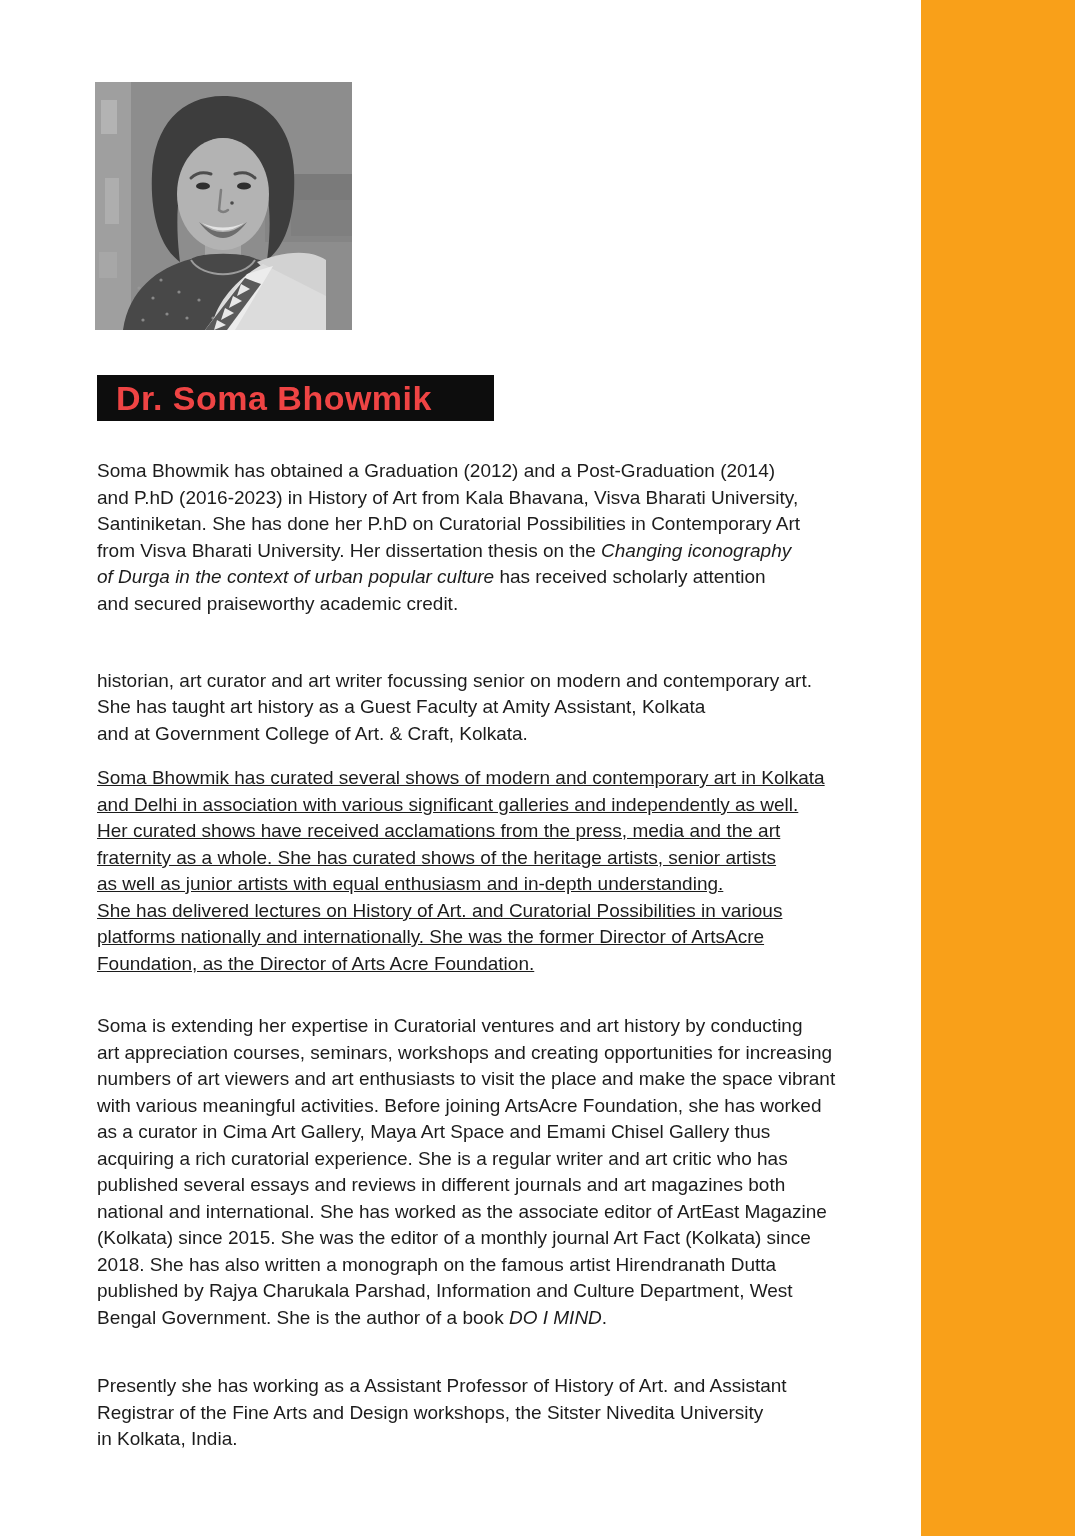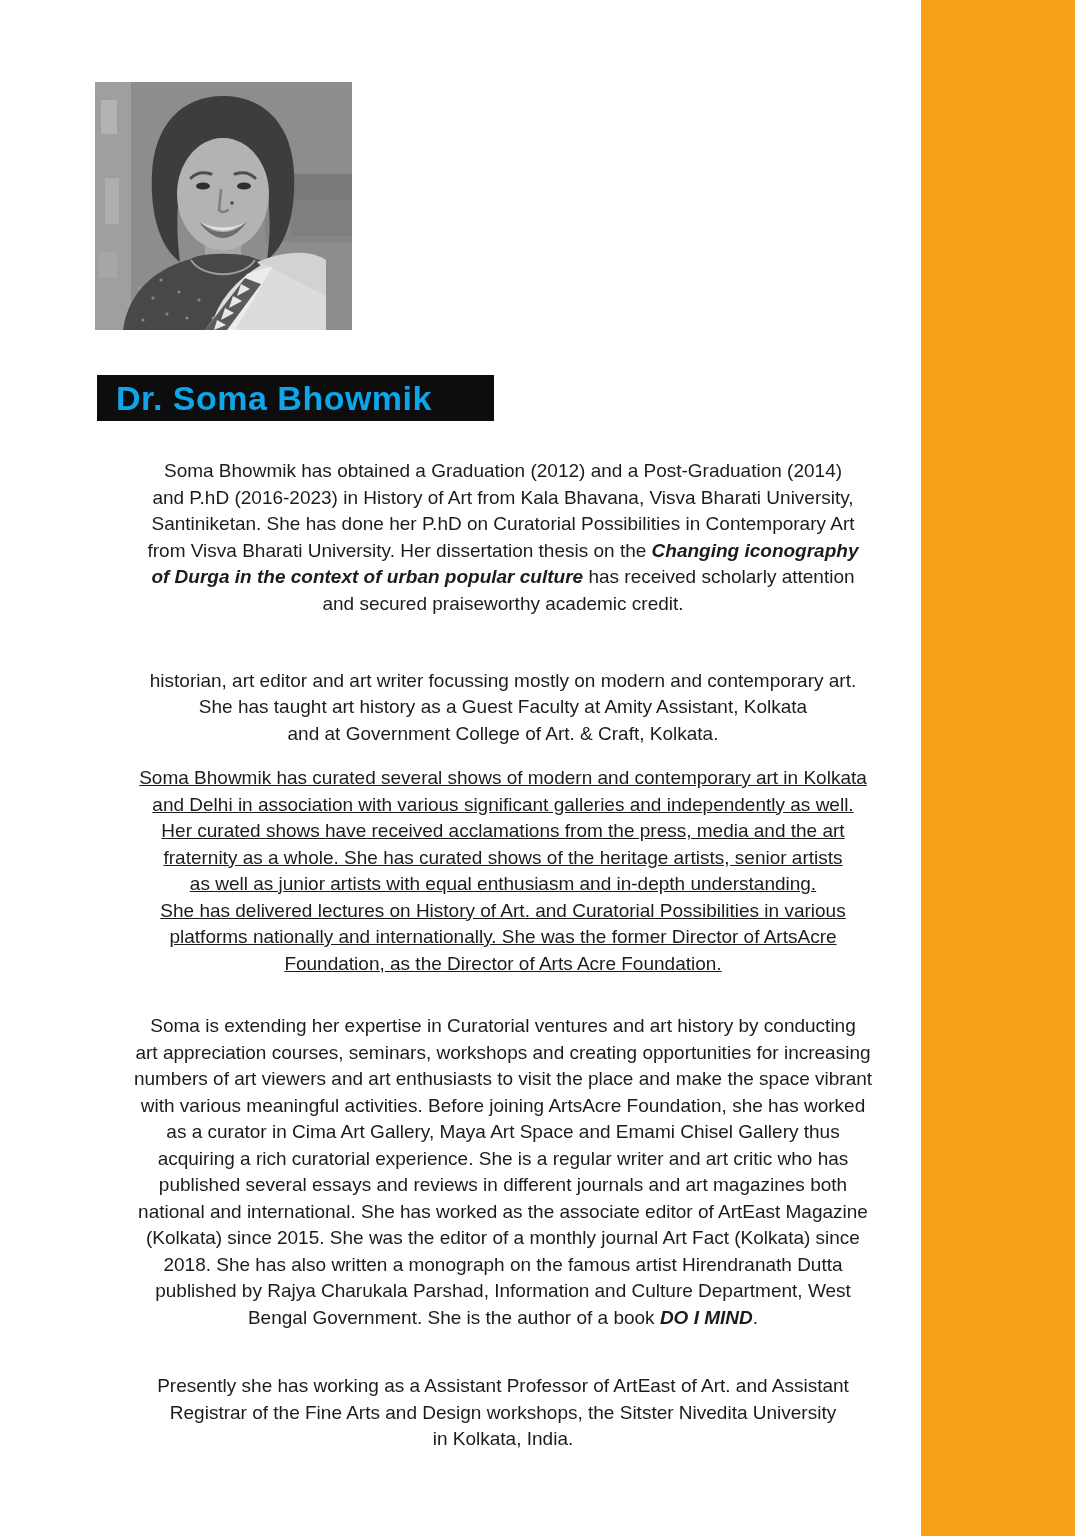--- a/index.html
+++ b/index.html
@@ -27,39 +27,39 @@
     position: absolute;
     left: 97px; top: 375px;
     width: 397px; height: 46px;
     background: #0d0d0d;
     display: flex;
     align-items: center;
     box-sizing: border-box;
     padding-left: 19px;
   }
   .page-title {
-    color: #0ea5e9;
+    color: #ef4444;
     font-size: 34px;
     font-weight: bold;
     letter-spacing: 0.5px;
     white-space: nowrap;
   }
   .bio {
     position: absolute;
     left: 97px; top: 458px;
     width: 800px;
     color: #1c1c1c;
     font-size: 19px;
     line-height: 26.5px;
   }
-  .bio p.para { margin: 0 0 24px 12px; white-space: nowrap; text-align: center; }
+  .bio p.para { margin: 0 0 24px 0; white-space: nowrap; }
   .bio p.para:nth-child(2) { margin-bottom: 18px; }
   .bio p.para:nth-child(3) { margin-bottom: 36px; text-decoration: underline; }
   .bio p.para:nth-child(4) { margin-bottom: 42px; }
-  .bio .it { font-style: italic; font-weight: bold; }
+  .bio .it { font-style: italic; }
 </style>
 </head>
 <body>
 
 <div class="page">
 
   <div class="accent-stripe" style="background: rgb(249, 160, 25);"></div>
 
   <div class="photo">
     <svg width="257" height="248" viewBox="0 0 257 248" xmlns="http://www.w3.org/2000/svg">
@@ -116,19 +116,19 @@
       </g>
     </svg>
   </div>
 
   <div class="title-banner">
     <span class="page-title">Dr. Soma Bhowmik</span>
   </div>
 
   <div class="bio">
       <p class="para"><span>Soma Bhowmik has obtained a Graduation (2012) and a Post-Graduation (2014)</span><br><span>and P.hD (2016-2023) in History of Art from Kala Bhavana, Visva Bharati University,</span><br><span>Santiniketan. She has done her P.hD on Curatorial Possibilities in Contemporary Art</span><br><span>from Visva Bharati University. Her dissertation thesis on the </span><span class="it">Changing iconography</span><br><span class="it">of Durga in the context of urban popular culture</span><span> has received scholarly attention</span><br><span>and secured praiseworthy academic credit.</span></p>
-      <p class="para"><br><span>historian, art editor and art writer focussing mostly on modern and contemporary art.</span><br><span>She has taught art history as a Guest Faculty at Amity Assistant, Kolkata</span><br><span>and at Government College of Art. &amp; Craft, Kolkata.</span></p>
+      <p class="para"><br><span>historian, art curator and art writer focussing senior on modern and contemporary art.</span><br><span>She has taught art history as a Guest Faculty at Amity Assistant, Kolkata</span><br><span>and at Government College of Art. &amp; Craft, Kolkata.</span></p>
       <p class="para"><span>Soma Bhowmik has curated several shows of modern and contemporary art in Kolkata</span><br><span>and Delhi in association with various significant galleries and independently as well.</span><br><span>Her curated shows have received acclamations from the press, media and the art</span><br><span>fraternity as a whole. She has curated shows of the heritage artists, senior artists</span><br><span>as well as junior artists with equal enthusiasm and in-depth understanding.</span><br><span>She has delivered lectures on History of Art. and Curatorial Possibilities in various</span><br><span>platforms nationally and internationally. She was the former Director of ArtsAcre</span><br><span>Foundation, as the Director of Arts Acre Foundation.</span></p>
       <p class="para"><span>Soma is extending her expertise in Curatorial ventures and art history by conducting</span><br><span>art appreciation courses, seminars, workshops and creating opportunities for increasing</span><br><span>numbers of art viewers and art enthusiasts to visit the place and make the space vibrant</span><br><span>with various meaningful activities. Before joining ArtsAcre Foundation, she has worked</span><br><span>as a curator in Cima Art Gallery, Maya Art Space and Emami Chisel Gallery thus</span><br><span>acquiring a rich curatorial experience. She is a regular writer and art critic who has</span><br><span>published several essays and reviews in different journals and art magazines both</span><br><span>national and international. She has worked as the associate editor of ArtEast Magazine</span><br><span>(Kolkata) since 2015. She was the editor of a monthly journal Art Fact (Kolkata) since</span><br><span>2018. She has also written a monograph on the famous artist Hirendranath Dutta</span><br><span>published by Rajya Charukala Parshad, Information and Culture Department, West</span><br><span>Bengal Government. She is the author of a book </span><span class="it">DO I MIND</span><span>.</span></p>
-      <p class="para"><span>Presently she has working as a Assistant Professor of ArtEast of Art. and Assistant</span><br><span>Registrar of the Fine Arts and Design workshops, the Sitster Nivedita University</span><br><span>in Kolkata, India.</span></p>
+      <p class="para"><span>Presently she has working as a Assistant Professor of History of Art. and Assistant</span><br><span>Registrar of the Fine Arts and Design workshops, the Sitster Nivedita University</span><br><span>in Kolkata, India.</span></p>
     </div>
 
 </div>
 
 </body></html>

